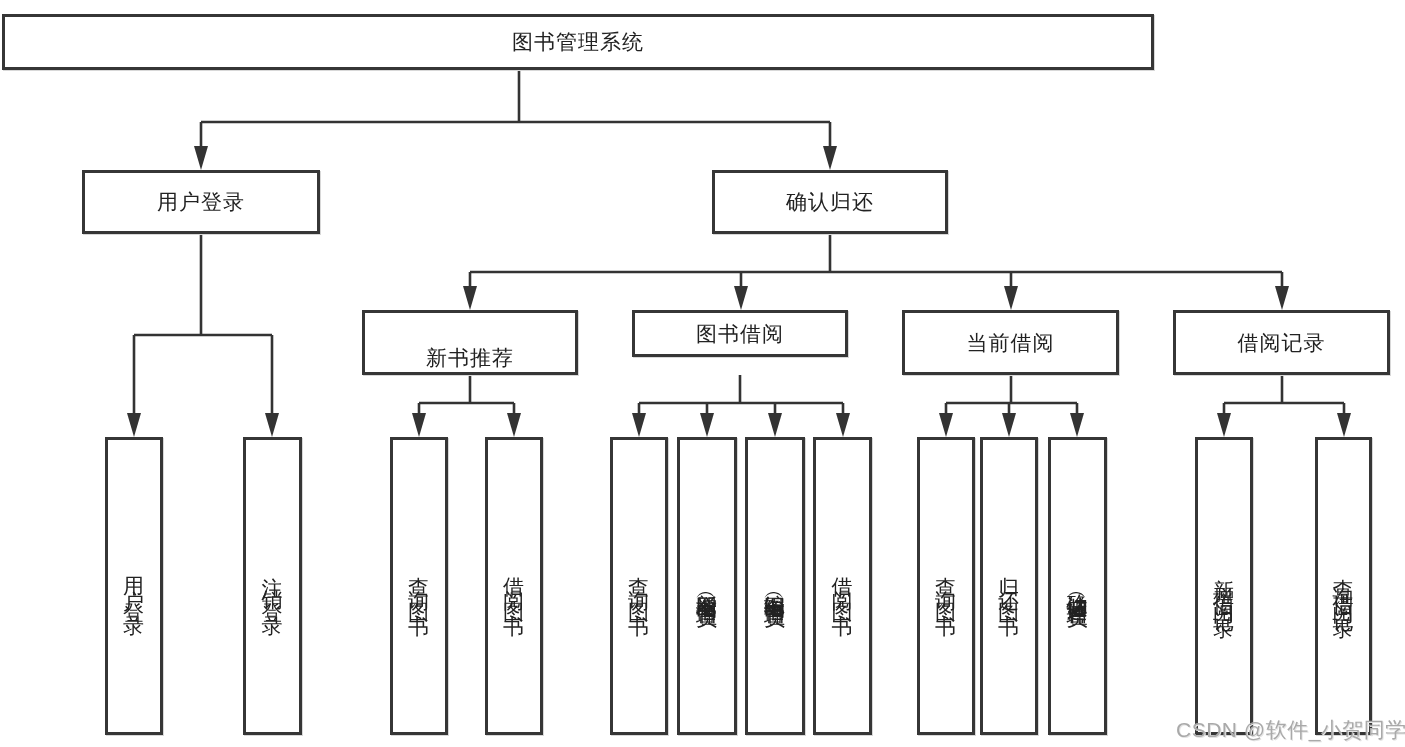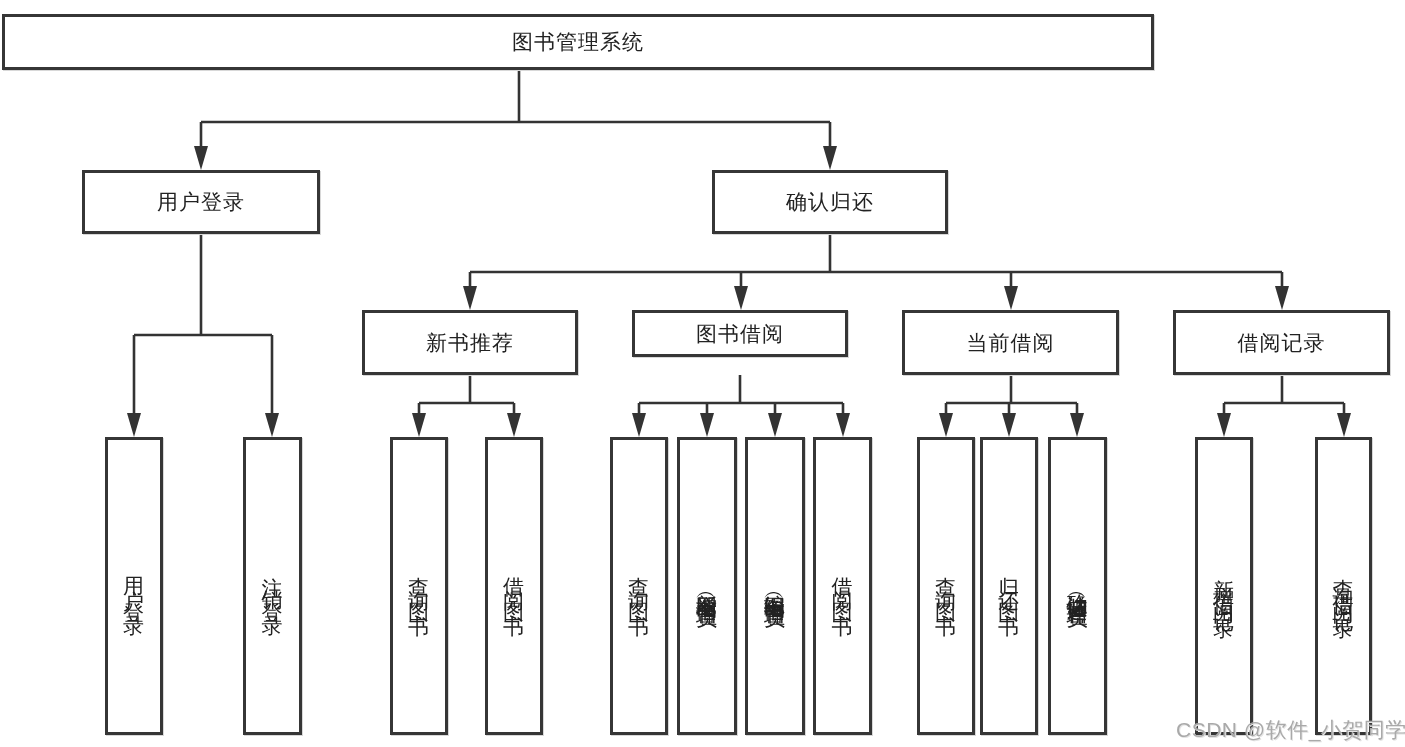--- a/index.html
+++ b/index.html
@@ -153,21 +153,21 @@
     <span>图书管理系统</span>
   </div>
 
   <div class="node h" style="left:82px;top:170px;width:238px;height:64px;">
     <span>用户登录</span>
   </div>
   <div class="node h" style="left:712px;top:170px;width:236px;height:64px;">
     <span>确认归还</span>
   </div>
 
-  <div class="node h" style="left:362px;top:310px;width:216px;height:65px;">
+  <div class="node h" style="left:362px;top:310px;width:216px;height:65px;align-items:flex-end;">
     <span>新书推荐</span>
   </div>
   <div class="node h" style="left:632px;top:310px;width:216px;height:47px;">
     <span>图书借阅</span>
   </div>
   <div class="node h" style="left:902px;top:310px;width:217px;height:65px;">
     <span>当前借阅</span>
   </div>
   <div class="node h" style="left:1173px;top:310px;width:217px;height:65px;">
     <span>借阅记录</span>

